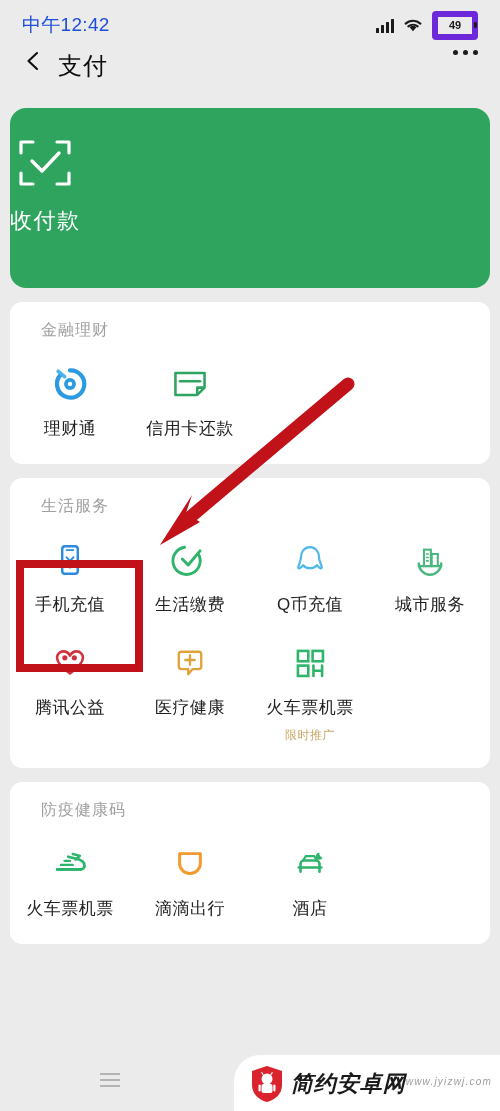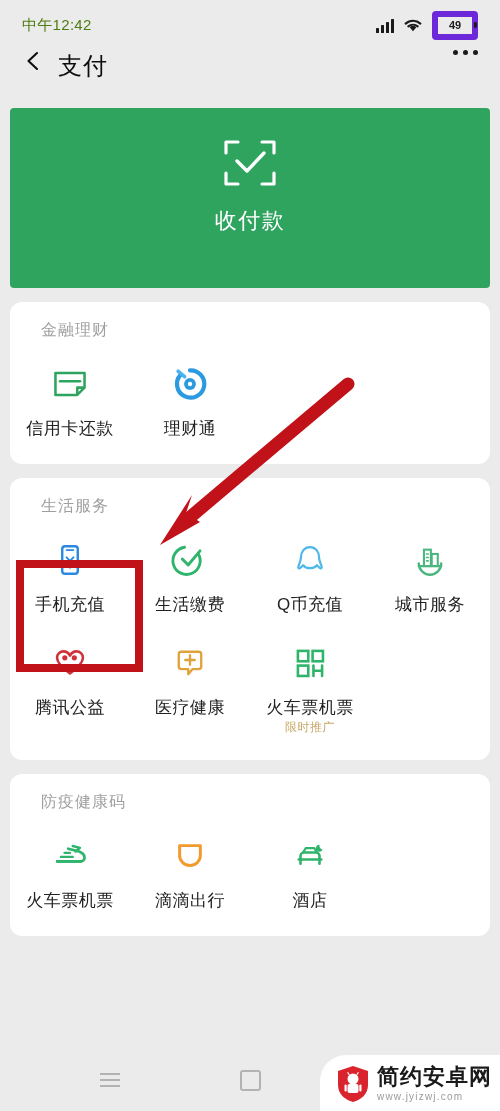--- a/index.html
+++ b/index.html
@@ -11,21 +11,21 @@
     overflow:hidden;
     position:relative;
   }
   .phone{width:500px;height:1111px;position:relative;display:flex;flex-direction:column;}
 
   
   .statusbar{
     height:50px;flex:none;display:flex;align-items:center;
     justify-content:space-between;padding:0 22px;box-sizing:border-box;
   }
-  .status-time{font-size:15px;color:#4d7c0f;letter-spacing:.3px;font-weight:500;}
+  .status-time{font-size:19px;color:#1d4ed8;letter-spacing:.3px;font-weight:500;}
   .status-right{display:flex;align-items:center;gap:9px;}
   .signal{display:flex;align-items:flex-end;gap:2px;height:15px;}
   .signal i{display:block;width:3px;background:#1a1a1a;border-radius:.5px;}
   .signal i:nth-child(1){height:5px;}
   .signal i:nth-child(2){height:8px;}
   .signal i:nth-child(3){height:11px;}
   .signal i:nth-child(4){height:14px;}
   .wifi{width:20px;height:15px;position:relative;}
   .battery{
     width:34px;height:17px;border:6px solid #6d28d9;border-radius:4px;
@@ -45,41 +45,41 @@
   .back-chev{width:22px;height:22px;flex:none;}
   .nav-title{font-size:24px;color:#0d0d0d;margin-left:14px;font-weight:500;letter-spacing:1px;}
   .nav-more{margin-left:auto;display:flex;gap:5px;align-items:center;}
   .nav-more i{width:5px;height:5px;border-radius:50%;background:#1a1a1a;display:block;}
 
   
   .content{flex:1;padding:0 10px;box-sizing:border-box;overflow:hidden;}
 
   
   .hero{
-    background:#2fa45f;border-radius:4px;height:180px;
+    background:#2fa45f;border-radius:16px;height:180px;
     display:flex;align-items:flex-start;margin-bottom:14px;
-    padding-top:24px;box-sizing:border-box;
+    padding-top:24px;box-sizing:border-box;flex-direction:column;
   }
   .hero-cell{flex:1;display:flex;flex-direction:column;align-items:center;}
   .hero-icon{height:62px;display:flex;align-items:center;justify-content:center;}
   .hero-label{color:#fff;font-size:22px;margin-top:12px;letter-spacing:1.5px;}
   .hero-sub{color:#cfe9da;font-size:18px;margin-top:6px;letter-spacing:.5px;}
 
   
   .card{background:#fff;border-radius:12px;margin-bottom:14px;padding:18px 0 14px;position:relative;}
   .card-title{font-size:16px;color:#a0a0a0;padding-left:22px;margin-bottom:6px;letter-spacing:1px;margin-left:9px;}
   .grid{display:flex;flex-wrap:wrap;}
   .cell{
     width:25%;box-sizing:border-box;
     display:flex;flex-direction:column;align-items:center;
     padding:14px 0 10px;position:relative;
   }
   .cell-icon{height:46px;display:flex;align-items:center;justify-content:center;}
   .cell-label{font-size:17px;color:#222;margin-top:10px;letter-spacing:.5px;white-space:nowrap;}
-  .cell-sub{font-size:12px;color:#c9a86a;margin-top:0;letter-spacing:.5px;}
+  .cell-sub{font-size:12px;color:#c9a86a;margin-top:8px;letter-spacing:.5px;}
 
   
   .anno-arrow{position:absolute;left:0;top:0;width:500px;height:1111px;pointer-events:none;z-index:40;}
   .anno-box{
     position:absolute;border:8px solid #c1121a;z-index:39;pointer-events:none;
     left:16px;top:560px;width:111px;height:96px;
   }
 
   
   .botnav{
@@ -92,21 +92,21 @@
   .bn-square{width:17px;height:17px;border:2px solid #b3b3b3;border-radius:3px;}
 
   
   .watermark{
     position:absolute;right:0;bottom:0;z-index:50;
     background:#fff;border-top-left-radius:26px;
     display:flex;align-items:center;gap:7px;
     padding:10px 8px 8px 16px;
   }
   .wm-logo{width:34px;height:38px;flex:none;}
-  .wm-text{display:flex;flex-direction:column;line-height:1;}
+  .wm-text{display:flex;flex-direction:row;line-height:1;font-style:italic;}
   .wm-title{font-size:22px;font-weight:bold;color:#1a1a1a;letter-spacing:1px;}
   .wm-url{font-size:10px;color:#9b9b9b;letter-spacing:1.2px;margin-top:4px;}
 </style>
 </head>
 <body>
 
 <div class="phone">
 
   <div class="statusbar">
     <div class="status-time">中午12:42</div>
@@ -161,38 +161,38 @@
       </div>
     </div>
 
     <div class="card">
       <div class="card-title">金融理财</div>
       <div class="grid">
 
         <div class="cell">
           <div class="cell-icon">
             <svg viewBox="0 0 44 44" width="40" height="40">
-              <path d="M6 10 H38 V26 L30 34 H6 Z" stroke="#2fa45f" stroke-width="2.8" fill="none" stroke-linejoin="round"></path>
-              <path d="M11 19 H33" stroke="#2fa45f" stroke-width="2.8" stroke-linecap="round"></path>
-              <path d="M38 26 H30 V34" stroke="#2fa45f" stroke-width="2.8" fill="none" stroke-linejoin="round"></path>
-            </svg>
-          </div>
-          <div class="cell-label">信用卡还款</div>
-        </div>
-
-        <div class="cell">
-          <div class="cell-icon">
-            <svg viewBox="0 0 44 44" width="40" height="40">
               <path d="M22 7 A15 15 0 1 1 11.5 12" stroke="#2b9ae0" stroke-width="4.6" fill="none" stroke-linecap="round"></path>
               <circle cx="22" cy="22" r="6.5" fill="#2b9ae0"></circle>
               <circle cx="22" cy="22" r="2.4" fill="#ffffff"></circle>
               <path d="M9 8 L16 14" stroke="#49b3ef" stroke-width="4" stroke-linecap="round"></path>
             </svg>
           </div>
           <div class="cell-label">理财通</div>
+        </div>
+
+        <div class="cell">
+          <div class="cell-icon">
+            <svg viewBox="0 0 44 44" width="40" height="40">
+              <path d="M6 10 H38 V26 L30 34 H6 Z" stroke="#2fa45f" stroke-width="2.8" fill="none" stroke-linejoin="round"></path>
+              <path d="M11 19 H33" stroke="#2fa45f" stroke-width="2.8" stroke-linecap="round"></path>
+              <path d="M38 26 H30 V34" stroke="#2fa45f" stroke-width="2.8" fill="none" stroke-linejoin="round"></path>
+            </svg>
+          </div>
+          <div class="cell-label">信用卡还款</div>
         </div>
 
       </div>
     </div>
 
     <div class="card">
       <div class="card-title">生活服务</div>
       <div class="grid">
 
         <div class="cell">

